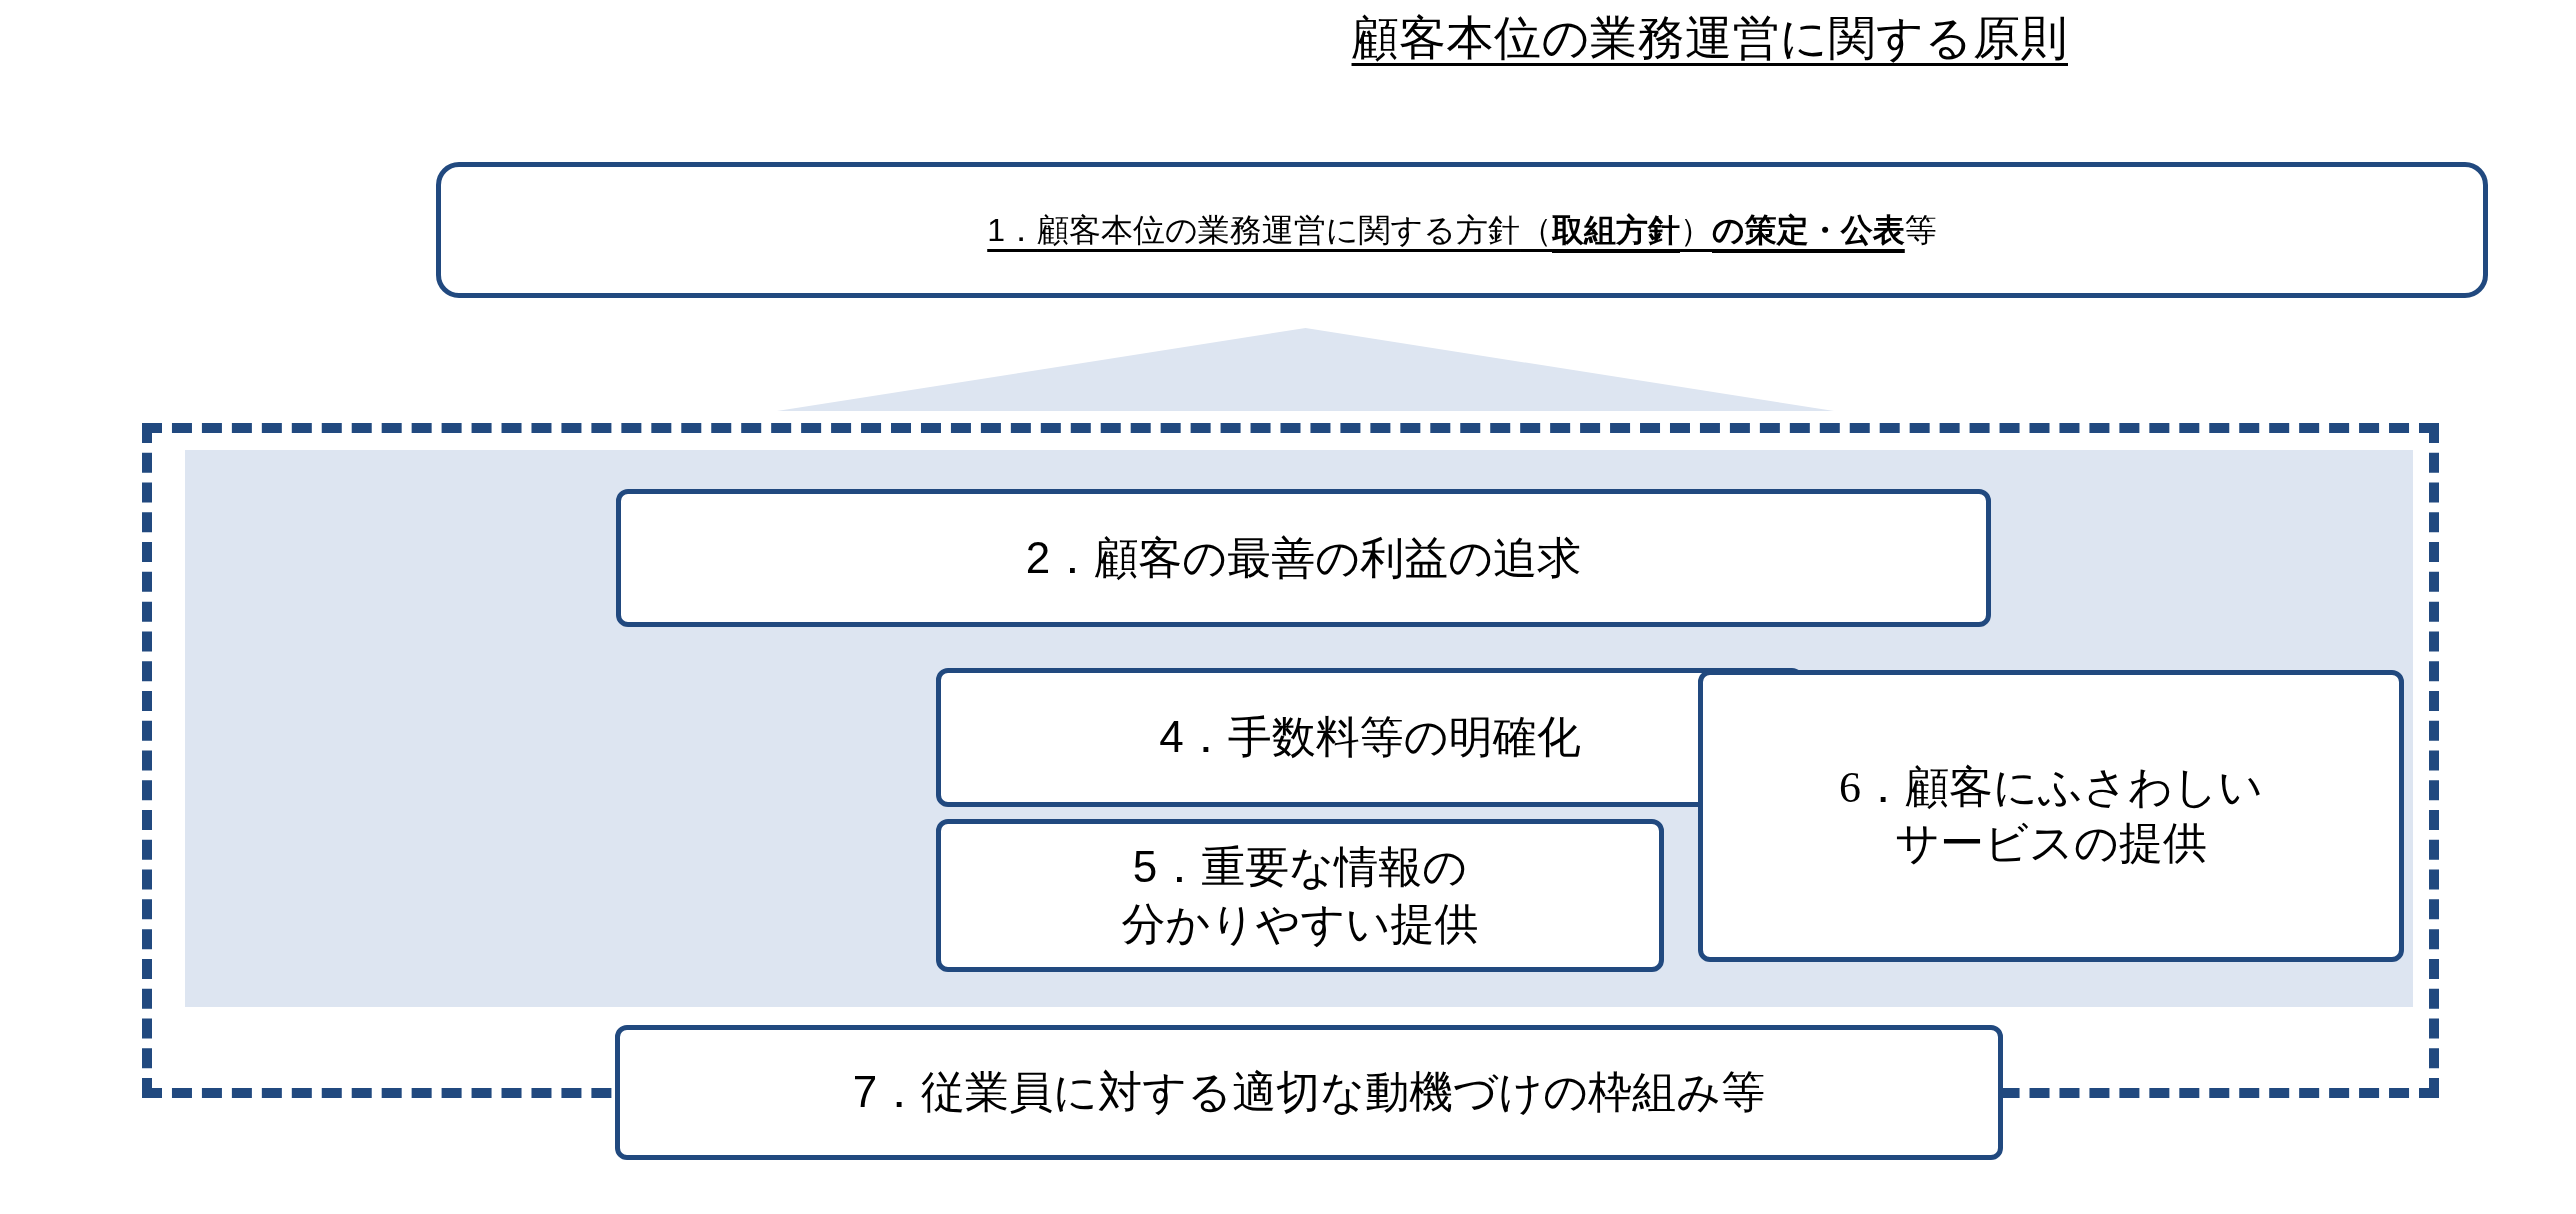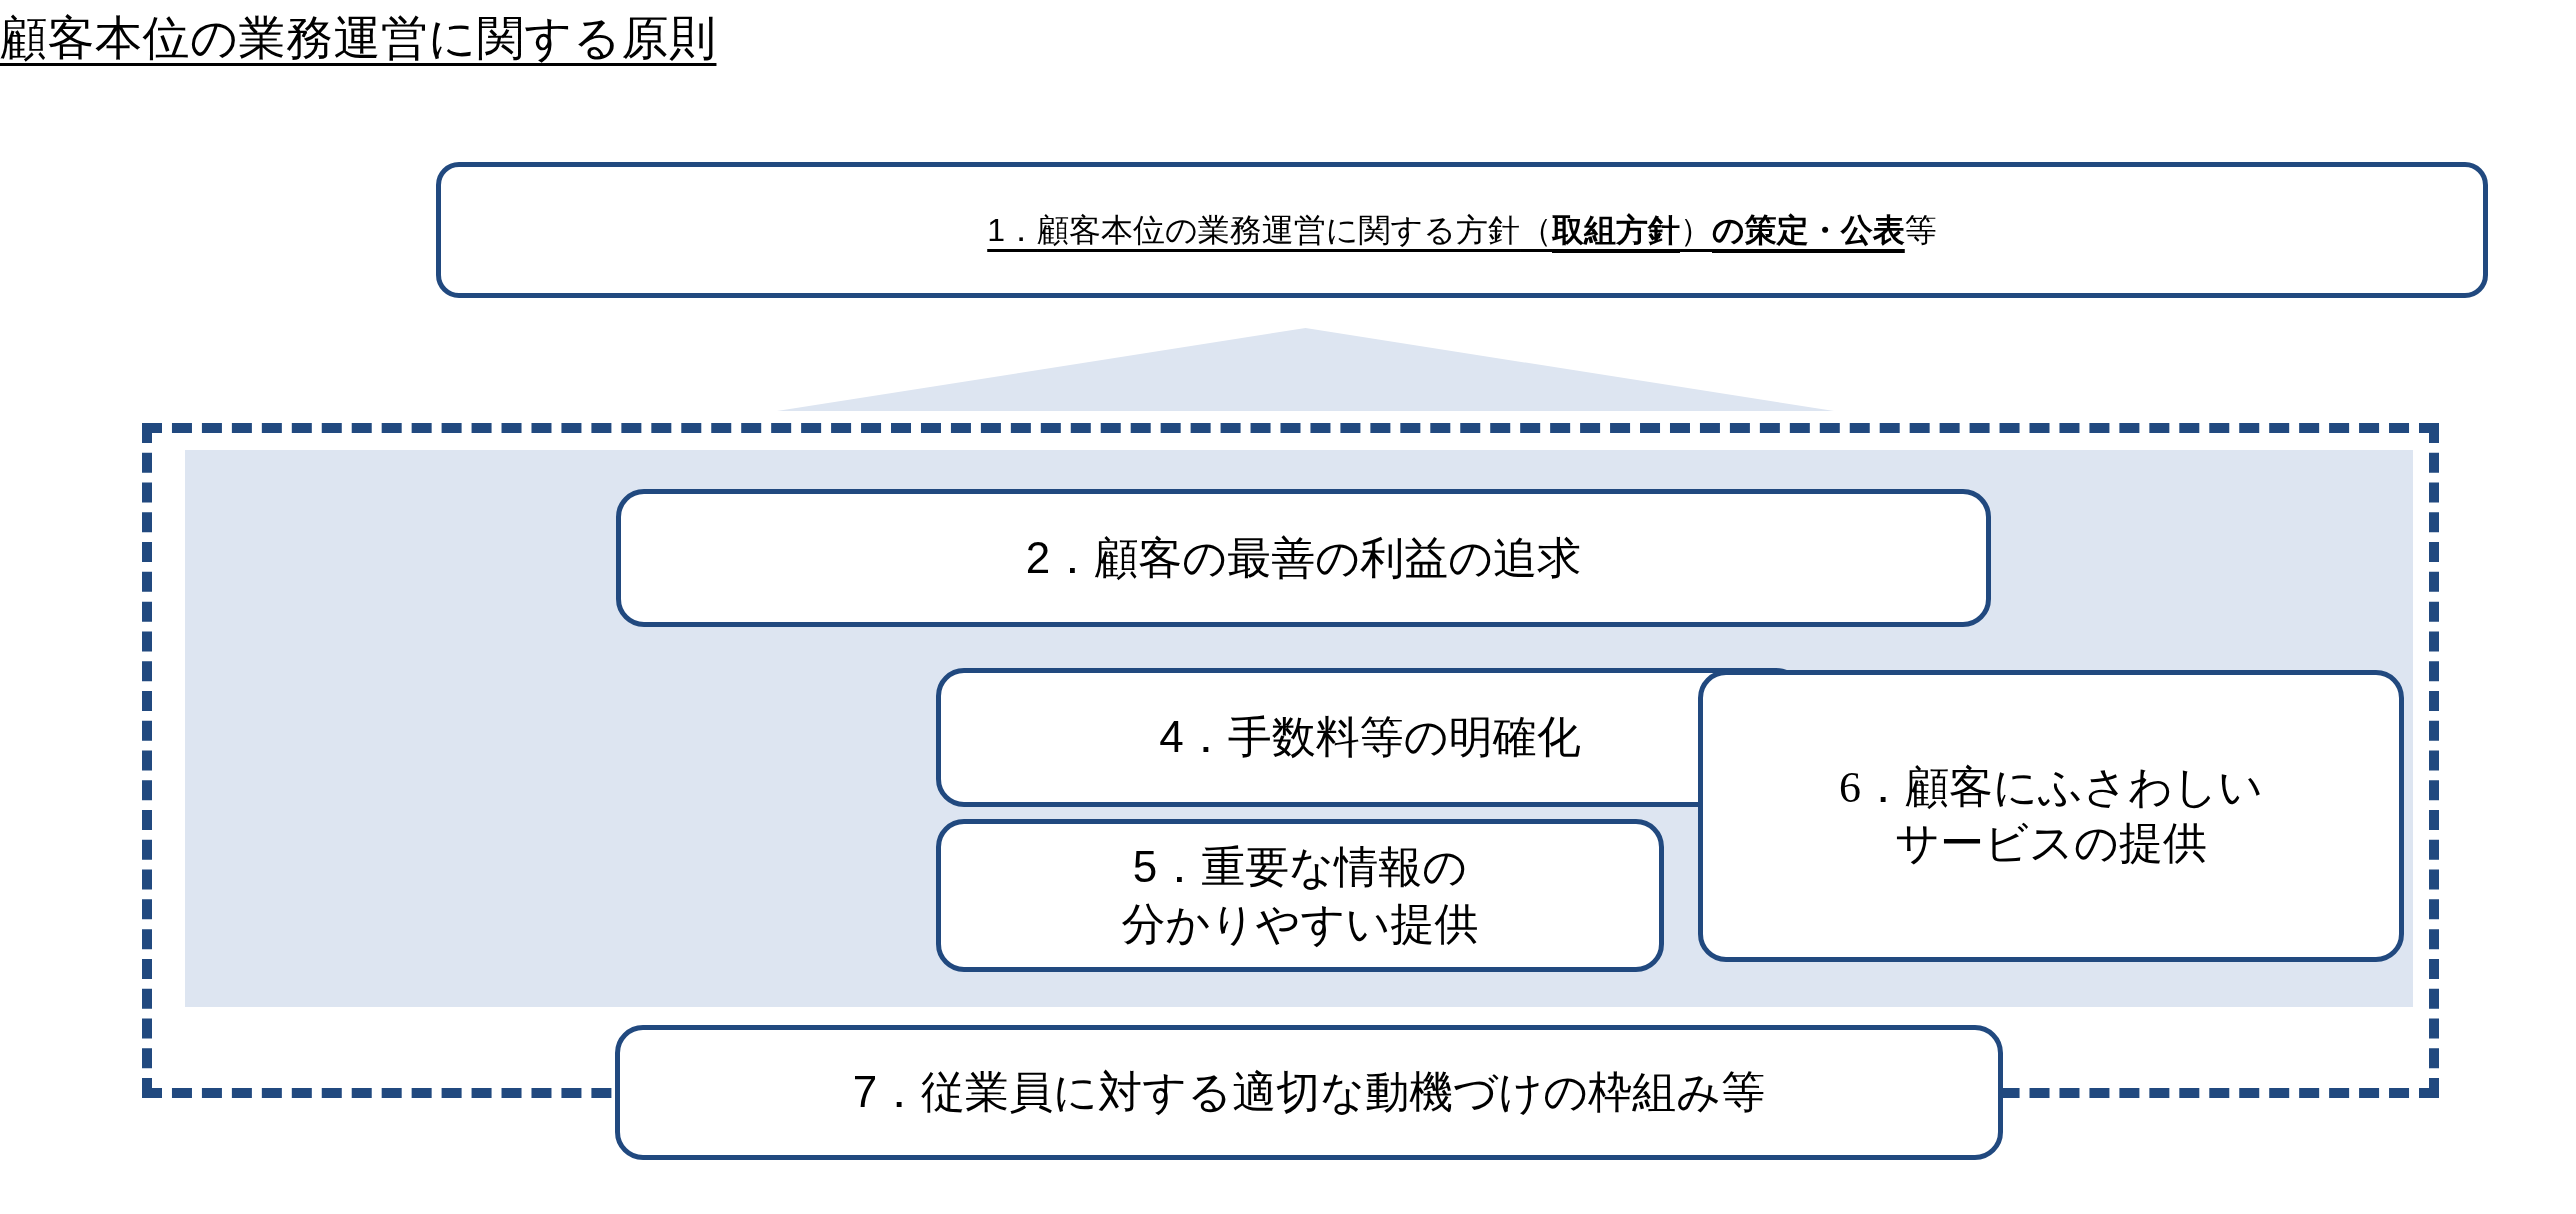--- a/index.html
+++ b/index.html
@@ -21,21 +21,21 @@
     background: #ffffff;
     overflow: hidden;
   }
 
   
   #diagram-title {
     position: absolute;
     left: 0;
     top: 13.8px;
     width: 2068px;
-    text-align: left;
+    text-align: right;
     font-size: 47px;
     line-height: 1.0;
     letter-spacing: 0.01em;
     color: #000000;
     white-space: nowrap;
   }
   #diagram-title .t-underline {
     text-decoration: underline;
     text-decoration-thickness: 3.1px;
     text-underline-offset: 9.2px;
@@ -75,21 +75,21 @@
     z-index: 1;
   }
   #up-arrow svg { display: block; width: 100%; height: 100%; }
 
   
   .principle-box {
     position: absolute;
     box-sizing: border-box;
     background: #ffffff;
     border: 5.4px solid #21497f;
-    border-radius: 28px;
+    border-radius: 12px;
     display: flex;
     align-items: center;
     justify-content: center;
     text-align: center;
     color: #000000;
     z-index: 6;
   }
   .principle-box .box-text {
     display: block;
     width: 100%;

